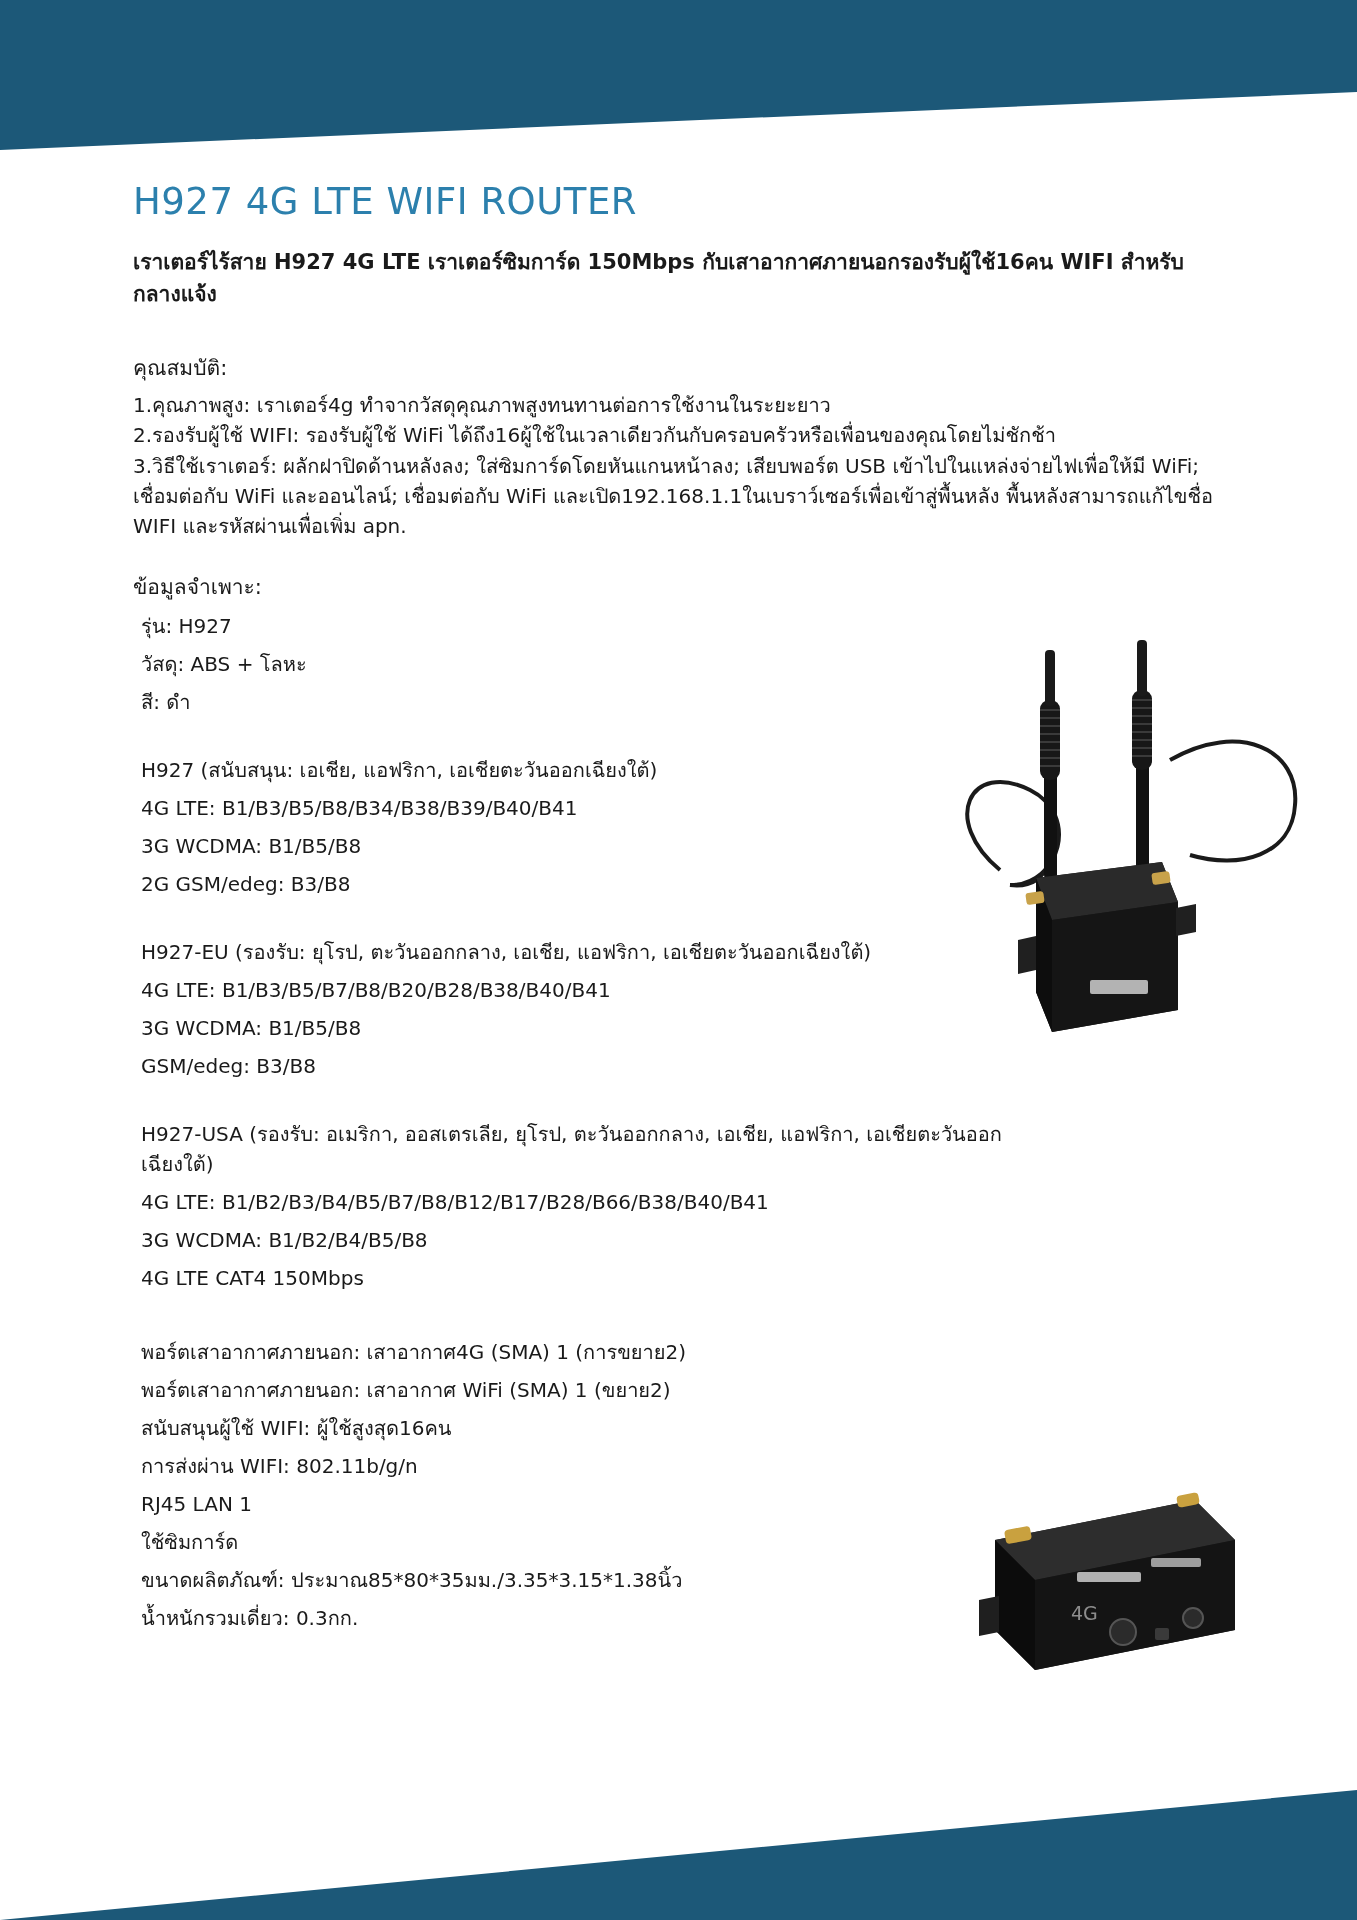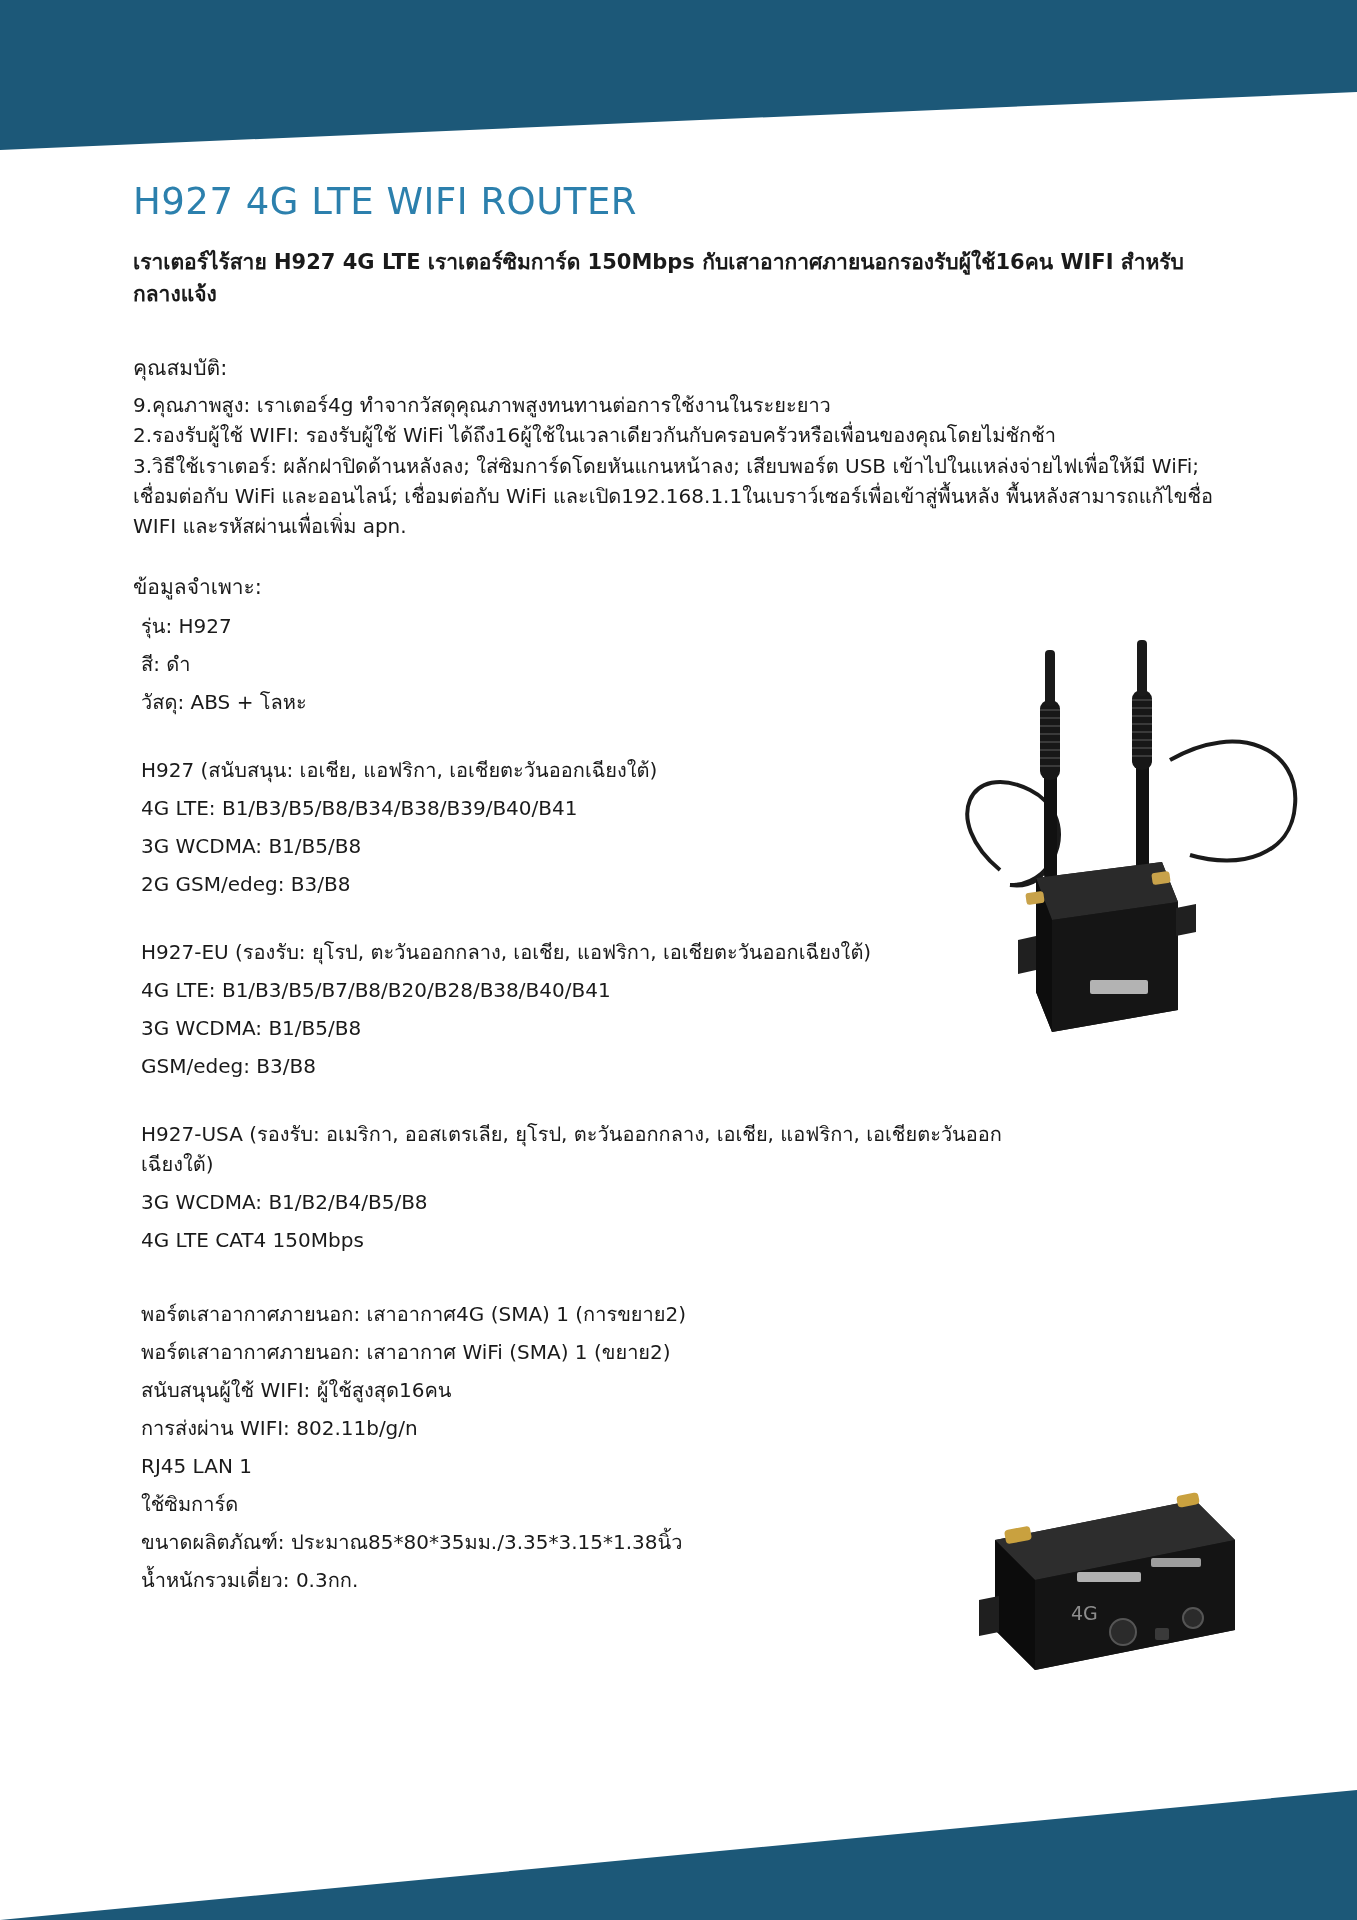--- a/index.html
+++ b/index.html
@@ -180,32 +180,32 @@
   </div>
 
   <div class="content">
 
     <h1 class="title">H927 4G LTE WIFI ROUTER</h1>
 
     <p class="subtitle">เราเตอร์ไร้สาย H927 4G LTE เราเตอร์ซิมการ์ด 150Mbps กับเสาอากาศภายนอกรองรับผู้ใช้16คน WIFI สำหรับกลางแจ้ง</p>
 
     <div class="block">
       <div class="section-head">คุณสมบัติ:</div>
-      <p class="para">9.คุณภาพสูง: เราเตอร์4g ทำจากวัสดุคุณภาพสูงทนทานต่อการใช้งานในระยะยาว</p>
+      <p class="para">1.คุณภาพสูง: เราเตอร์4g ทำจากวัสดุคุณภาพสูงทนทานต่อการใช้งานในระยะยาว</p>
       <p class="para">2.รองรับผู้ใช้ WIFI: รองรับผู้ใช้ WiFi ได้ถึง16ผู้ใช้ในเวลาเดียวกันกับครอบครัวหรือเพื่อนของคุณโดยไม่ชักช้า</p>
       <p class="para">3.วิธีใช้เราเตอร์: ผลักฝาปิดด้านหลังลง; ใส่ซิมการ์ดโดยหันแกนหน้าลง; เสียบพอร์ต USB เข้าไปในแหล่งจ่ายไฟเพื่อให้มี WiFi; เชื่อมต่อกับ WiFi และออนไลน์; เชื่อมต่อกับ WiFi และเปิด192.168.1.1ในเบราว์เซอร์เพื่อเข้าสู่พื้นหลัง พื้นหลังสามารถแก้ไขชื่อ WIFI และรหัสผ่านเพื่อเพิ่ม apn.</p>
     </div>
 
     <div class="gap-lg"></div>
 
     <div class="block specs-wrap">
       <div class="section-head">ข้อมูลจำเพาะ:</div>
       <p class="spec-line">รุ่น: H927</p>
+      <p class="spec-line">วัสดุ: ABS + โลหะ</p>
       <p class="spec-line">สี: ดำ</p>
-      <p class="spec-line">วัสดุ: ABS + โลหะ</p>
 
       <div class="gap-md"></div>
 
       <div>
         <p class="spec-line">H927 (สนับสนุน: เอเชีย, แอฟริกา, เอเชียตะวันออกเฉียงใต้)</p>
         <p class="spec-line">4G LTE: B1/B3/B5/B8/B34/B38/B39/B40/B41</p>
         <p class="spec-line">3G WCDMA: B1/B5/B8</p>
         <p class="spec-line">2G GSM/edeg: B3/B8</p>
       </div>
 
@@ -215,20 +215,21 @@
         <p class="spec-line">H927-EU (รองรับ: ยุโรป, ตะวันออกกลาง, เอเชีย, แอฟริกา, เอเชียตะวันออกเฉียงใต้)</p>
         <p class="spec-line">4G LTE: B1/B3/B5/B7/B8/B20/B28/B38/B40/B41</p>
         <p class="spec-line">3G WCDMA: B1/B5/B8</p>
         <p class="spec-line">GSM/edeg: B3/B8</p>
       </div>
 
       <div class="gap-md"></div>
 
       <div class="narrow">
         <p class="spec-line">H927-USA (รองรับ: อเมริกา, ออสเตรเลีย, ยุโรป, ตะวันออกกลาง, เอเชีย, แอฟริกา, เอเชียตะวันออกเฉียงใต้)</p>
+        <p class="spec-line">4G LTE: B1/B2/B3/B4/B5/B7/B8/B12/B17/B28/B66/B38/B40/B41</p>
         <p class="spec-line">3G WCDMA: B1/B2/B4/B5/B8</p>
         <p class="spec-line">4G LTE CAT4 150Mbps</p>
       </div>
 
       <div class="gap-lg"></div>
 
       <div>
         <p class="spec-line">พอร์ตเสาอากาศภายนอก: เสาอากาศ4G (SMA) 1 (การขยาย2)</p>
         <p class="spec-line">พอร์ตเสาอากาศภายนอก: เสาอากาศ WiFi (SMA) 1 (ขยาย2)</p>
         <p class="spec-line">สนับสนุนผู้ใช้ WIFI: ผู้ใช้สูงสุด16คน</p>

